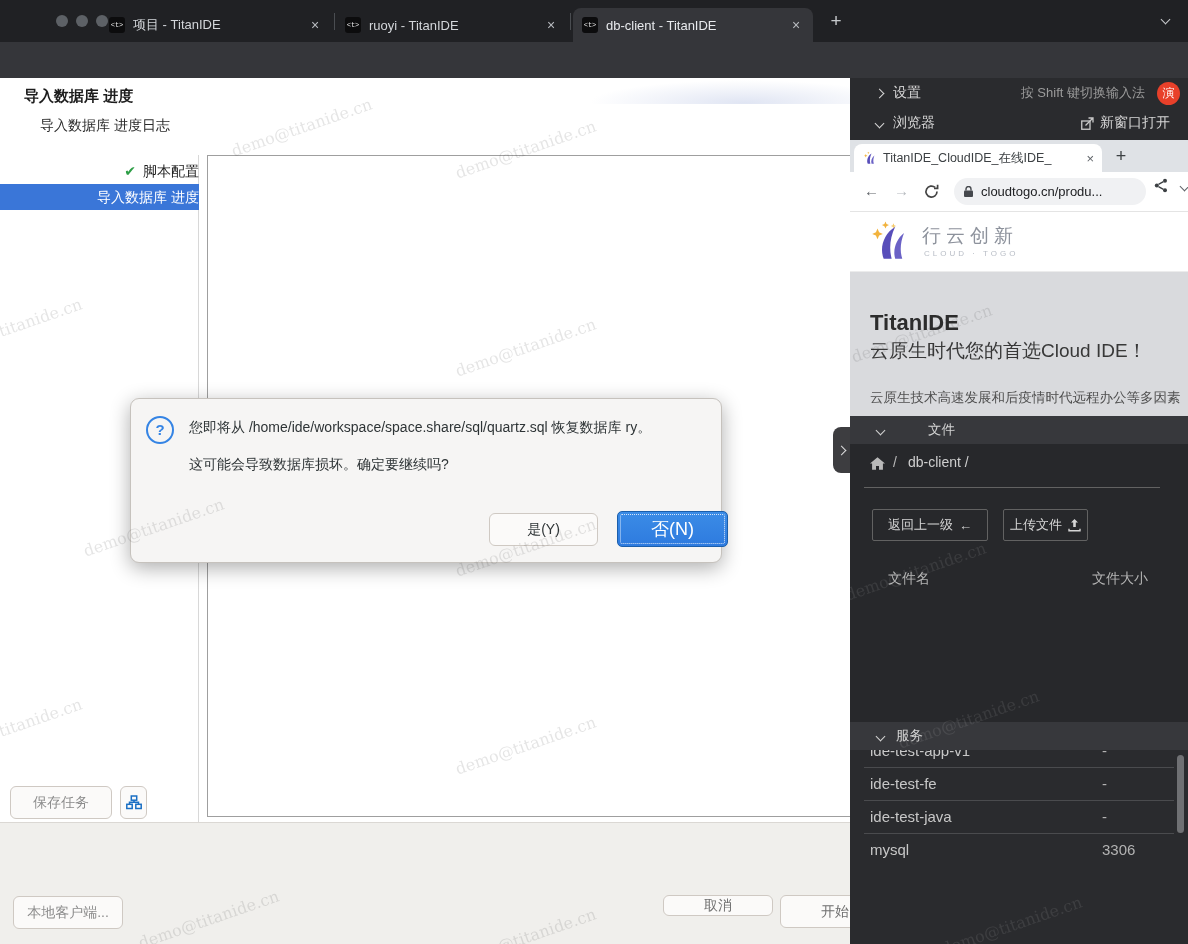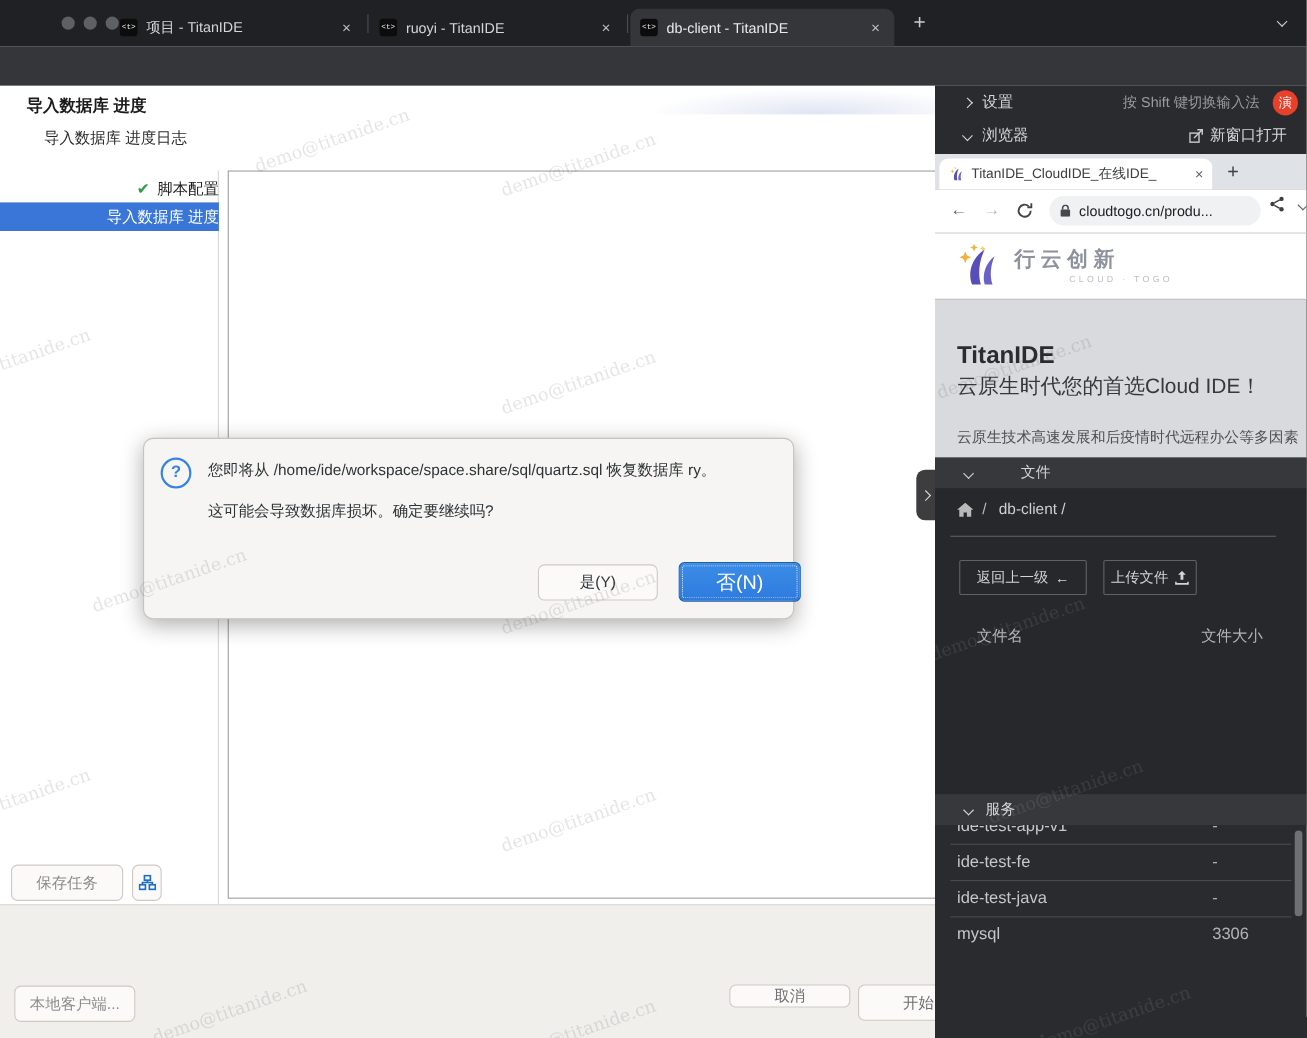--- a/index.html
+++ b/index.html
@@ -304,22 +304,22 @@
     <div id="elogohdr" class="abs">
       <span class="abs" style="left:16px;top:7px;">
         <svg width="46" height="44" viewBox="0 0 52 48">
             <path d="M20 44C15 32 20 16 33 8 27 20 26 33 29 44Z" fill="#584eba"></path>
             <path d="M33 44C30 34 34 22 43 15 39 25 38 35 41 44Z" fill="#6a61c6"></path>
             <path d="M13 10l1.8 4.2L19 16l-4.2 1.8L13 22l-1.8-4.2L7 16l4.2-1.8z" fill="#f2b33e"></path>
             <path d="M22 2l1.2 2.8L26 6l-2.8 1.2L22 10l-1.2-2.8L18 6l2.8-1.2z" fill="#f2b33e"></path>
             <path d="M31 4l.9 2.1L34 7l-2.1.9L31 10l-.9-2.1L28 7l2.1-.9z" fill="#f5c96a"></path>
           </svg>
       </span>
-      <div class="abs brandcn nowrap" style="left:72px;top:11px;font-weight:bold;">行云创新</div>
-      <div class="abs branden nowrap" style="left:74px;top:37px;margin-left:48px;">CLOUD · TOGO</div>
+      <div class="abs brandcn nowrap" style="left:72px;top:11px;">行云创新</div>
+      <div class="abs branden nowrap" style="left:74px;top:37px;">CLOUD · TOGO</div>
     </div>
 
     <div id="ehero" class="abs">
       <div class="abs nowrap" style="left:20px;top:38px;font-size:22px;font-weight:bold;">TitanIDE</div>
       <div class="abs nowrap" style="left:20px;top:66px;font-size:19px;color:#383838;">云原生时代您的首选Cloud IDE！</div>
       <div class="abs nowrap" style="left:20px;top:117px;font-size:13.5px;color:#4f4f4f;">云原生技术高速发展和后疫情时代远程办公等多因素</div>
       <div class="wm abs" style="left:-2px;top:52px;">demo@titanide.cn</div>
     </div>
 
     <div class="secbar abs" style="left:0;top:338px;gap:32px;">

